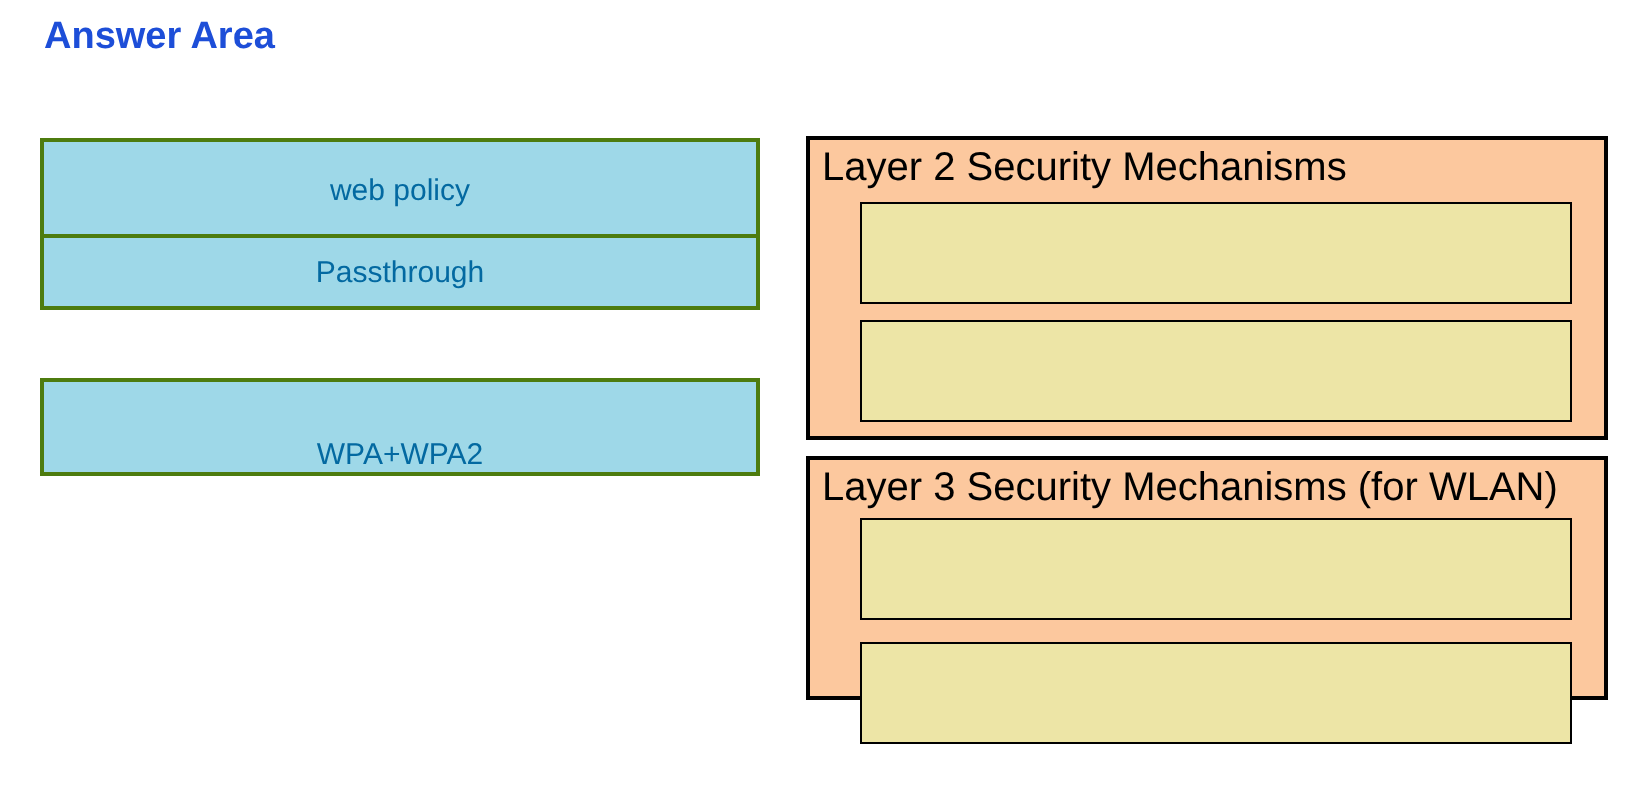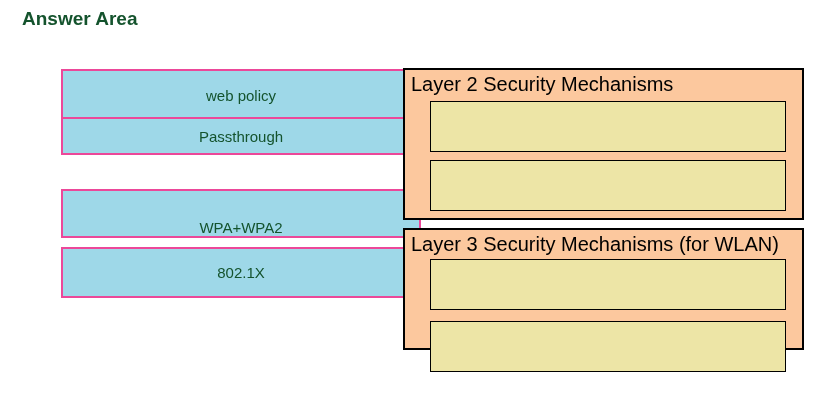--- a/index.html
+++ b/index.html
@@ -14,37 +14,36 @@
     height: 405px;
     background: #ffffff;
     overflow: hidden;
   }
   .page-title {
     position: absolute;
     left: 22px;
     top: 8px;
     font-size: 19px;
     font-weight: bold;
-    color: #14532d;
+    color: #1d4ed8;
     margin: 0;
   }
   .option {
     position: absolute;
     left: 20px;
     width: 360px;
     box-sizing: border-box;
     background: #9ED8E8;
-    border: 2px solid #ec4899;
+    border: 2px solid #4d7c0f;
     display: flex;
     align-items: center;
     justify-content: center;
     font-size: 15px;
-    color: #14532d;
+    color: #0369a1;
     cursor: move;
-    margin-left: 41px;
   }
   .option-1 { top: 69px;  height: 53px; }
   .option-2 { top: 117px; height: 38px; }
   .option-3 { top: 189px; height: 49px; align-items: flex-end; }
   .option-4 { top: 247px; height: 51px; }
   .category {
     position: absolute;
     left: 403px;
     width: 401px;
     box-sizing: border-box;
@@ -87,23 +86,20 @@
   </div>
 
   <div class="option option-2">
     <span>Passthrough</span>
   </div>
 
   <div class="option option-3">
     <span>WPA+WPA2</span>
   </div>
 
-  <div class="option option-4">
-    <span>802.1X</span>
-  </div>
 
   <div class="category category-1">
     <span class="category-title">Layer 2 Security Mechanisms</span>
     <div class="slot slot-a"></div>
     <div class="slot slot-b"></div>
   </div>
 
   <div class="category category-2">
     <span class="category-title">Layer 3 Security Mechanisms (for WLAN)</span>
     <div class="slot slot-a"></div>

